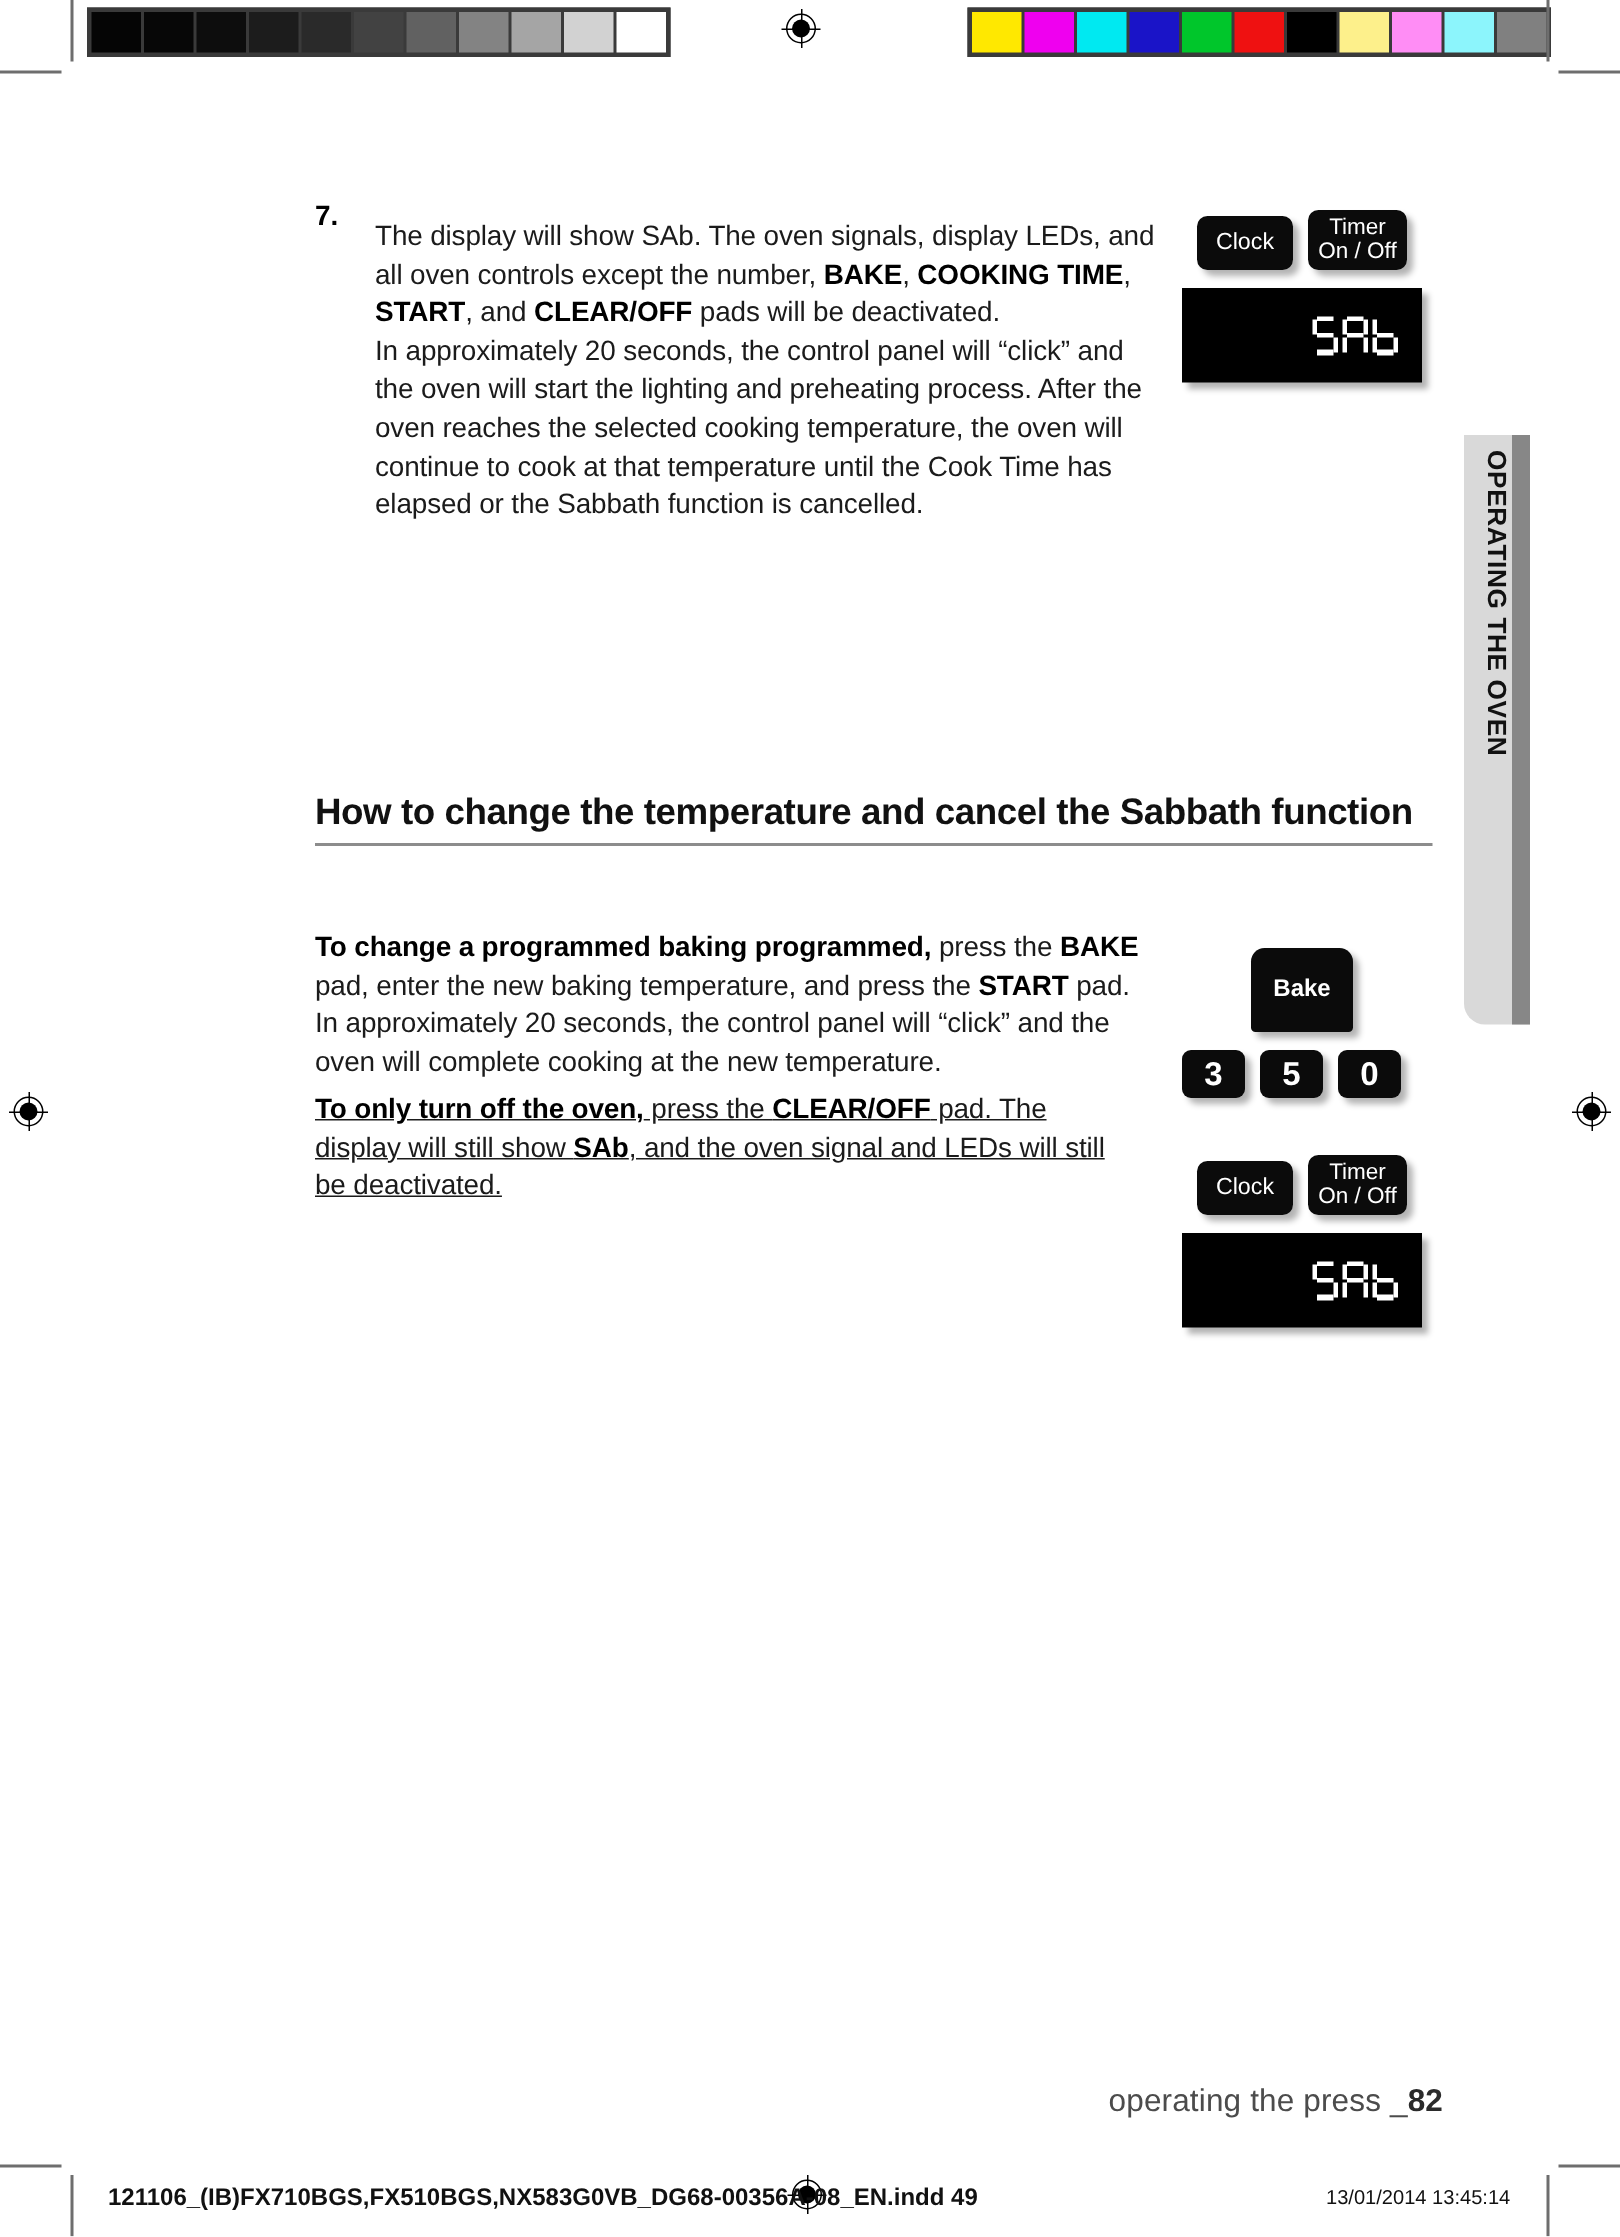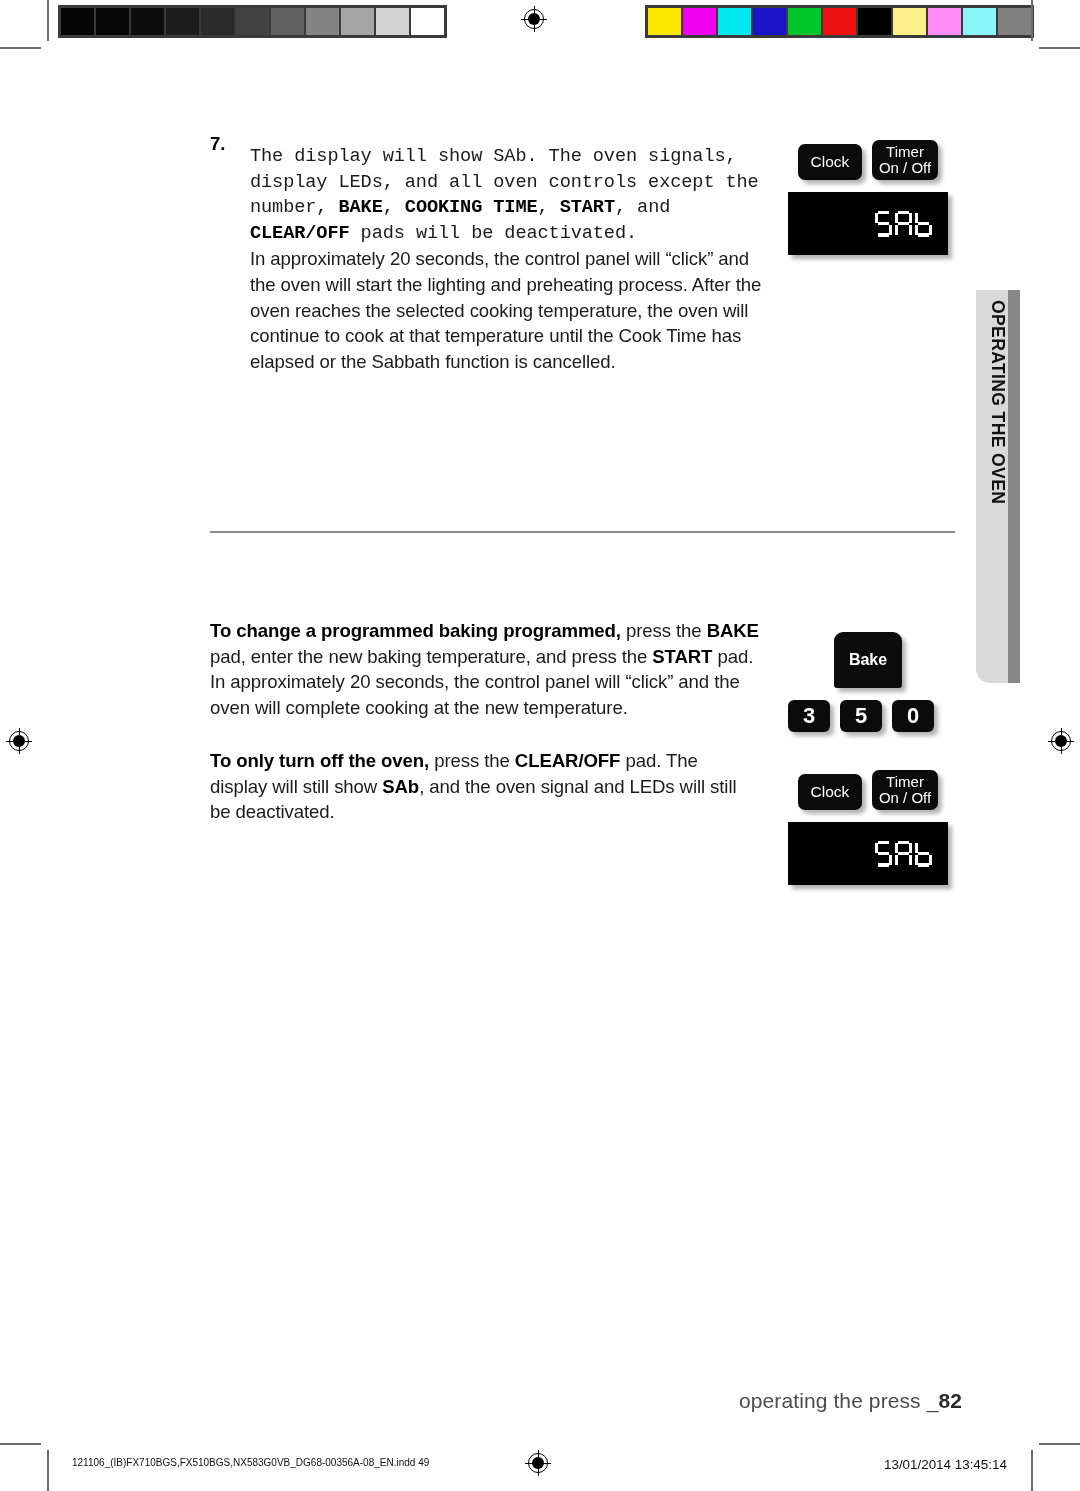--- a/index.html
+++ b/index.html
@@ -105,21 +105,21 @@
     align-items: flex-start;
   }
   #step7 .num {
     font-weight: bold;
     font-size: 18.6px;
     line-height: 25.6px;
     width: 40px;
     flex: 0 0 40px;
   }
   #step7 .txt { flex: 1 1 auto; }
-  .p-gap { margin-top: 13px; font-family: Liberation Mono, monospace; }
+  .p-gap { margin-top: 13px; }
 
   
   #section-heading {
     position: absolute;
     left: 210px;
     top: 526px;
     width: 745px;
   }
   #section-heading h2 {
     margin: 0;
@@ -130,21 +130,21 @@
     color: #111;
   }
   #section-heading .rule {
     margin-top: 5px;
     height: 2.4px;
     background: #8c8c8c;
     width: 100%;
   }
 
   #para-bake   { position: absolute; left: 210px; top: 618px;  width: 560px; }
-  #para-off    { position: absolute; left: 210px; top: 748px;  width: 540px; }
+  #para-off    { position: absolute; left: 210px; top: 726px;  width: 540px; text-decoration: underline; }
   #para-cancel { position: absolute; left: 210px; top: 920px;  width: 540px; }
 
   
   .illus { position: absolute; }
   .pad {
     position: absolute;
     background: #0b0b0b;
     color: #ffffff;
     border-radius: 7px;
     box-shadow: 4px 4px 4px rgba(0,0,0,0.30);
@@ -241,23 +241,24 @@
     letter-spacing: 0.1px;
   }
   #page-footer .pg {
     font-weight: bold;
     color: #2b2b2b;
   }
   #print-footer-left {
     position: absolute;
     left: 72px;
     top: 1457px;
-    font-size: 10px;
+    font-size: 16px;
     color: #111;
     white-space: nowrap;
+    font-weight: bold;
   }
   #print-footer-right {
     position: absolute;
     left: 884px;
     top: 1457px;
     font-size: 13.4px;
     color: #111;
     white-space: nowrap;
   }
 </style>
@@ -365,20 +366,21 @@
             <i class="d"></i>
             <i class="e"></i>
             <i class="f"></i>
             <i class="g"></i>
           </span>
         </div>
     </div>
   </div>
 
   <div id="section-heading">
+    <h2>How to change the temperature and cancel the Sabbath function</h2>
     <div class="rule"></div>
   </div>
 
   <div id="para-bake" class="body-text"><b>To change a programmed baking programmed,</b><span> press the </span><b>BAKE</b><span> pad, enter the new baking temperature, and press the </span><b>START</b><span> pad. In approximately 20 seconds, the control panel will “click” and the oven will complete cooking at the new temperature.</span></div>
 
   <div class="illus" id="illus-2" style="left:788px; top:632px; width:175px; height:110px;">
     <div class="pad bake" style="left:46px; top:0px;">Bake</div>
     <div class="pad numkey" style="left:0px;  top:68px;">3</div>
     <div class="pad numkey" style="left:52px; top:68px;">5</div>
     <div class="pad numkey" style="left:104px;top:68px;">0</div>

